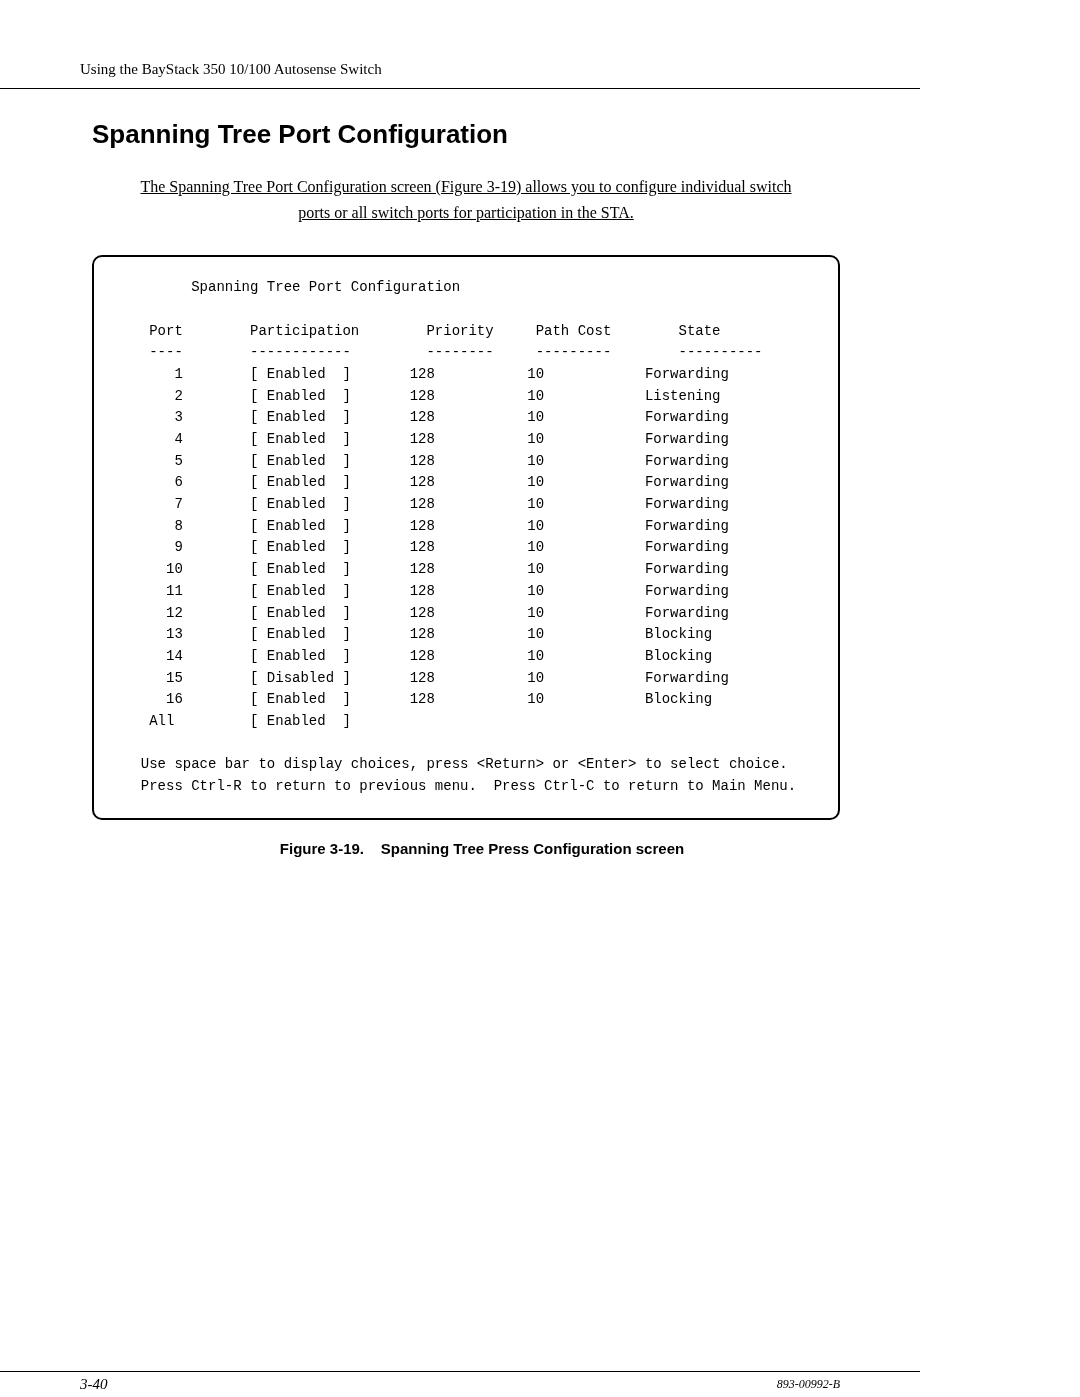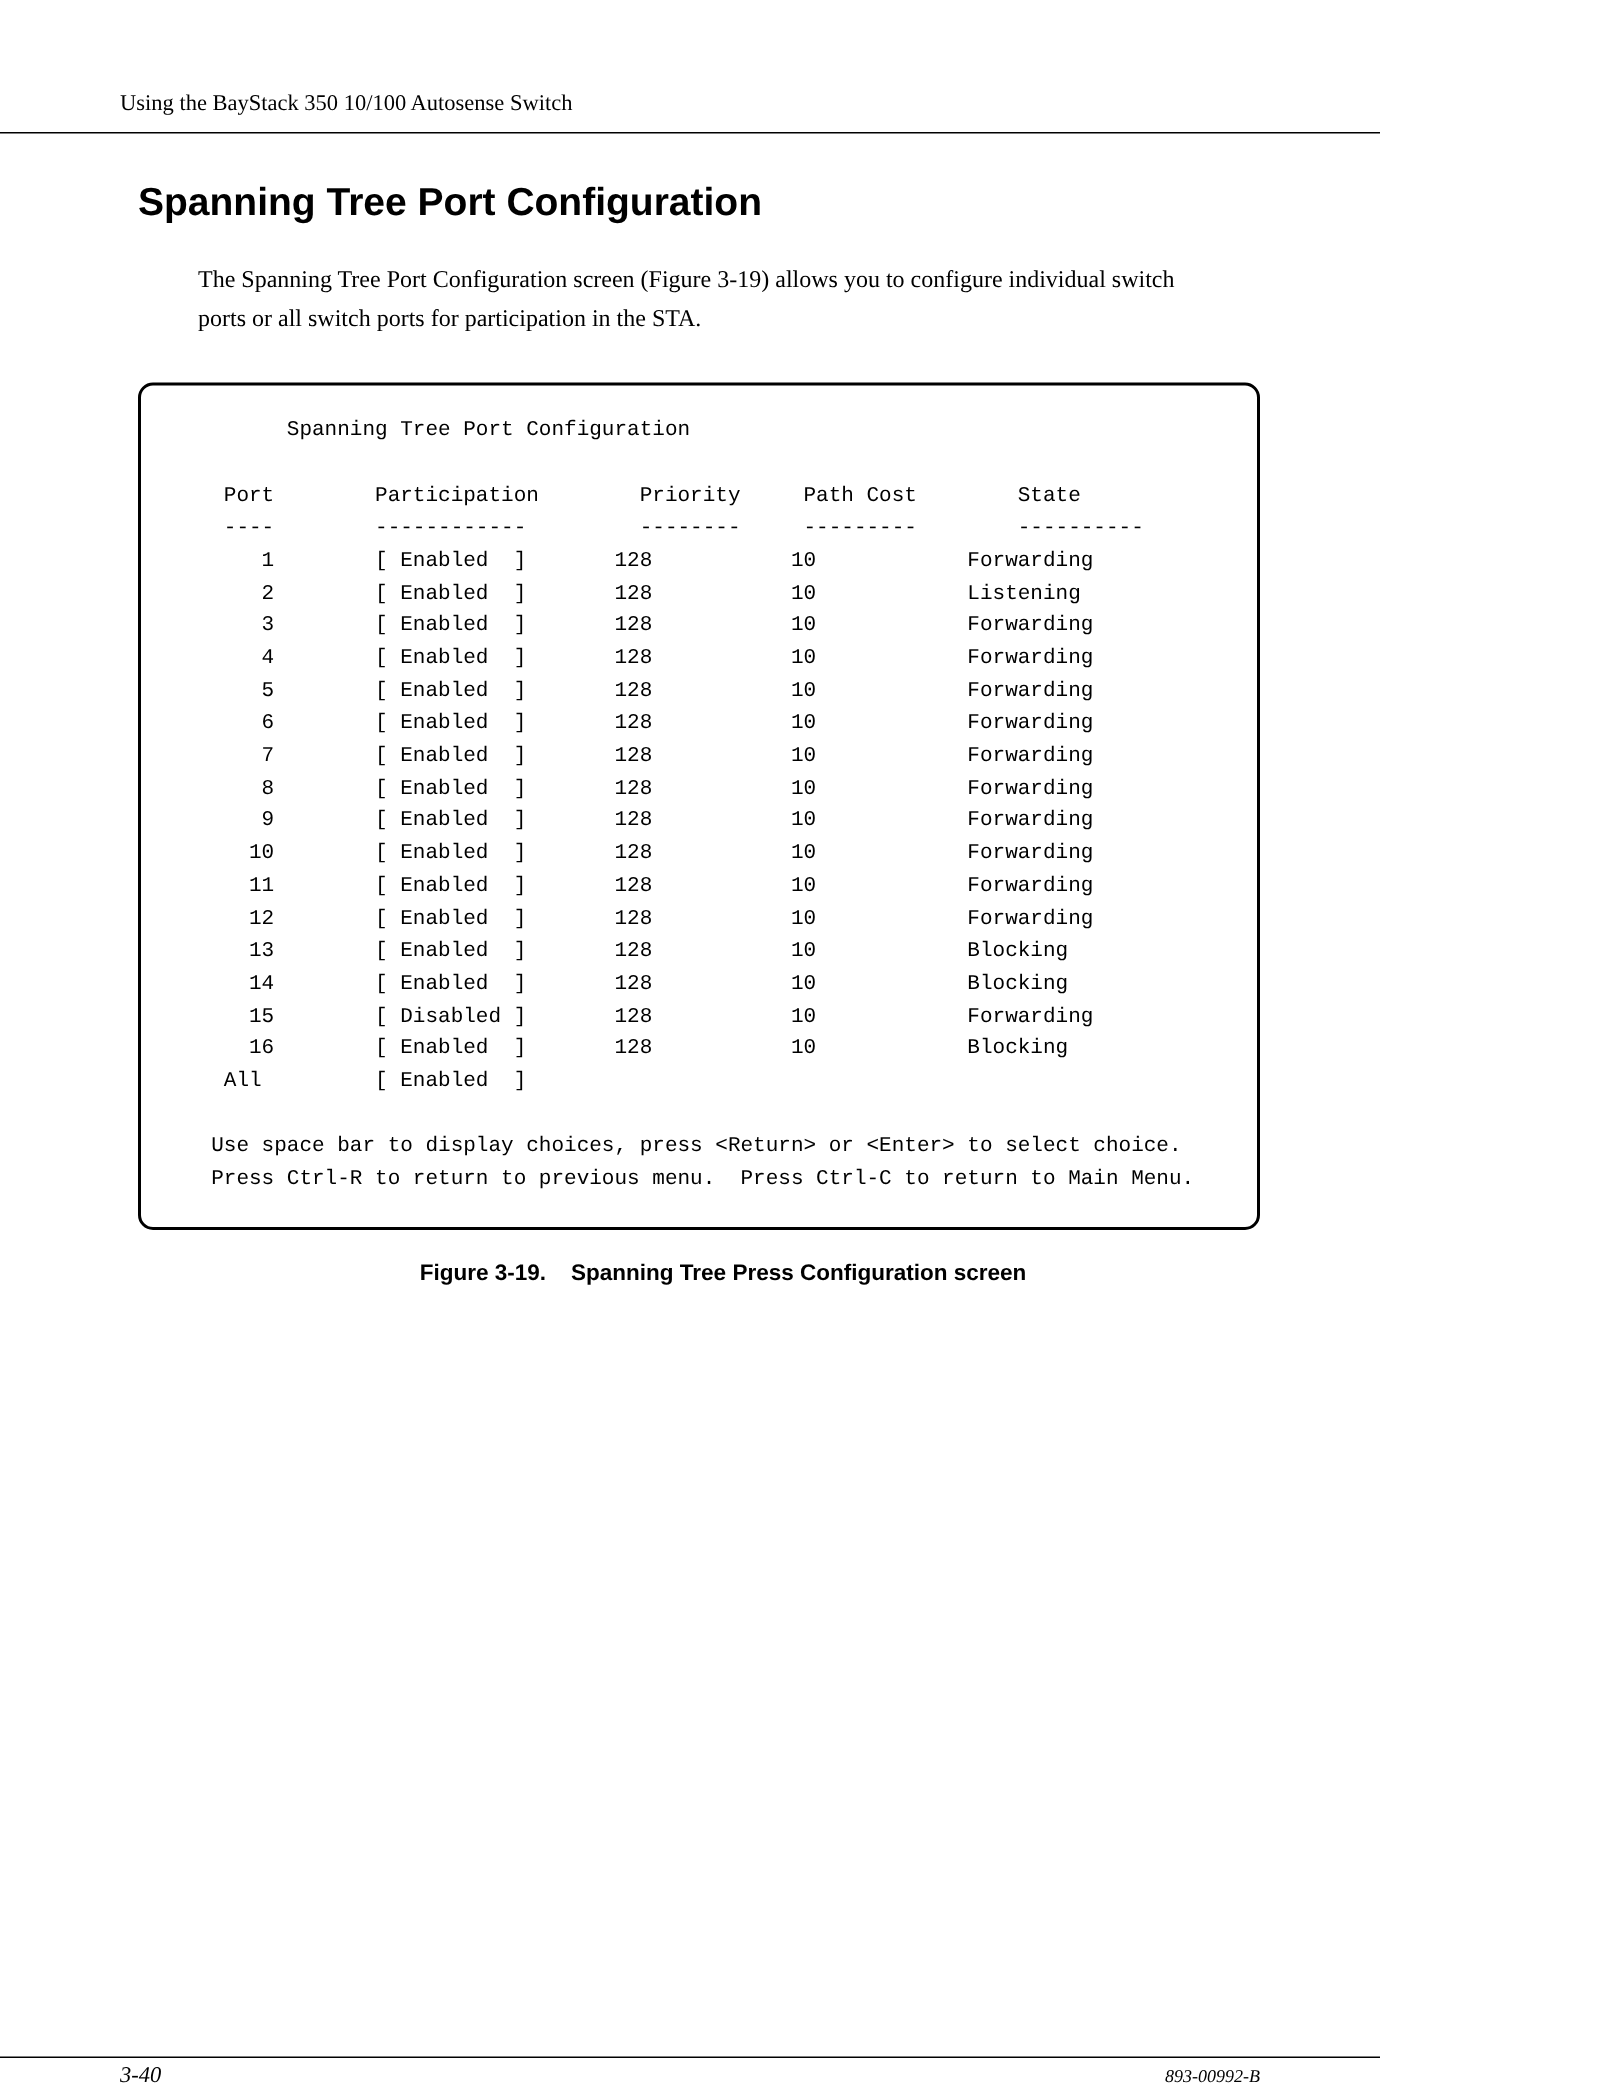--- a/index.html
+++ b/index.html
@@ -50,25 +50,27 @@
     .section-heading {
       font-size: 26px;
       font-weight: bold;
       font-family: Arial, Helvetica, sans-serif;
       margin-bottom: 24px;
       color: #000;
     }
 
     
     .intro-paragraph {
+      text-align: center;
       font-size: 16px;
       line-height: 1.6;
       margin-bottom: 30px;
       font-family: 'Times New Roman', Times, serif;
       padding: 0 40px;
+      text-decoration: underline;
     }
 
     
     .terminal-box {
       border: 2px solid #000;
       border-radius: 10px;
       padding: 20px 30px 20px 30px;
       margin: 0 0 20px 0;
       background: #fff;
     }

